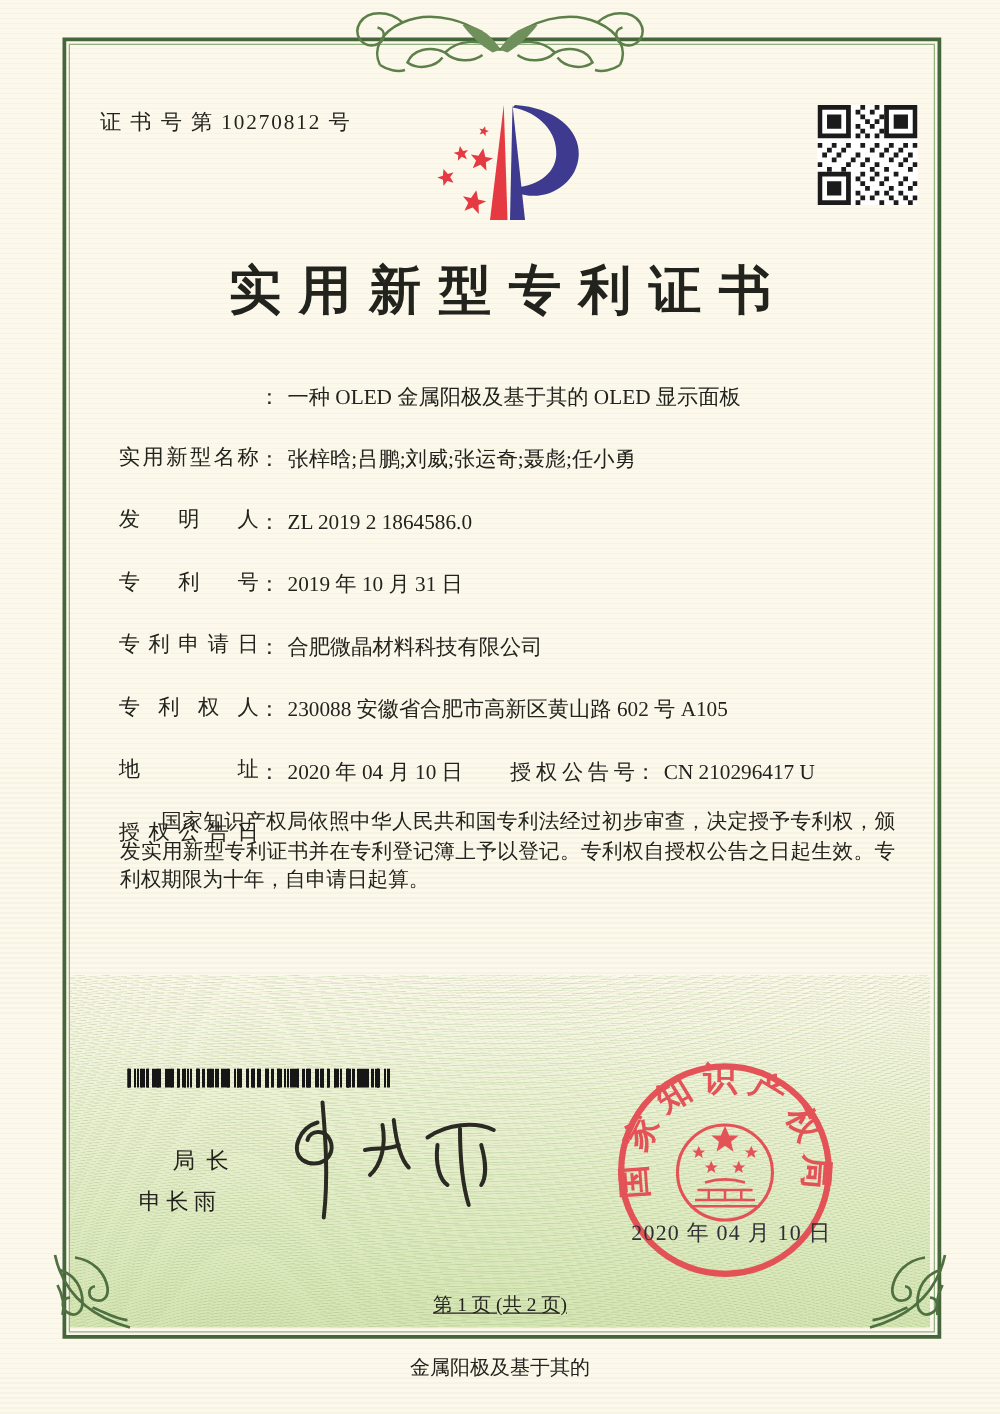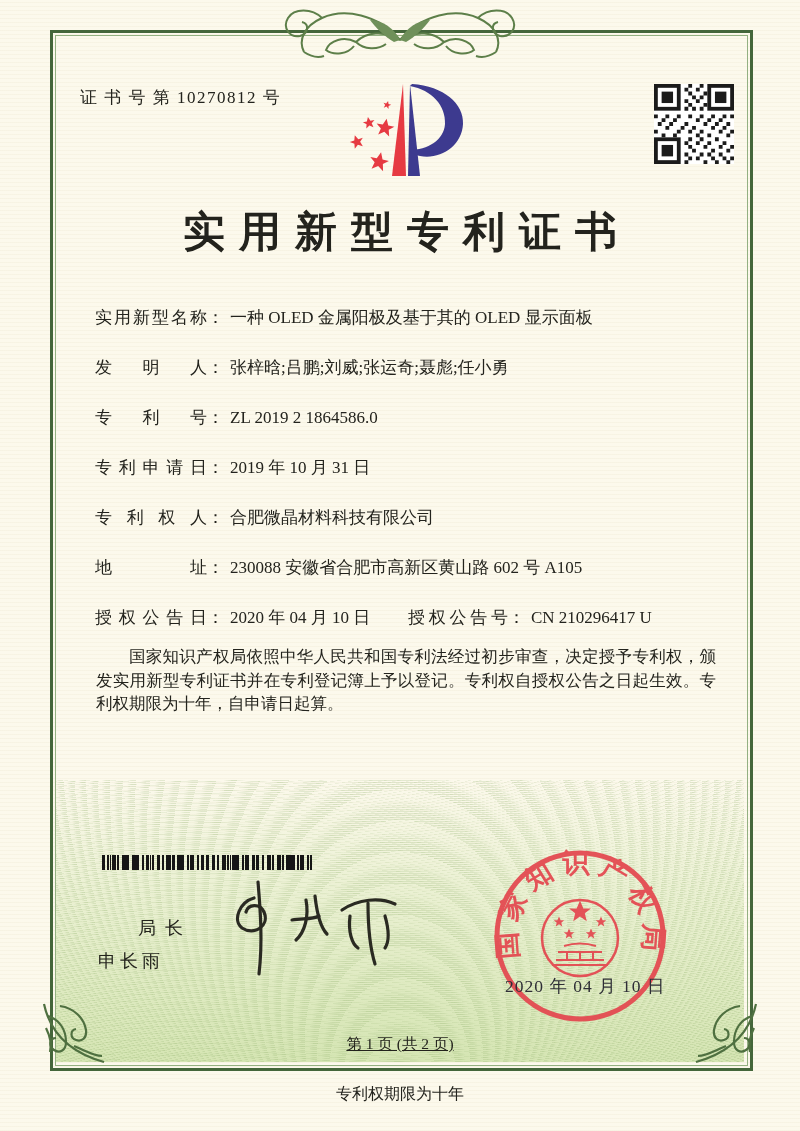--- a/index.html
+++ b/index.html
@@ -18,35 +18,35 @@
     background:
       repeating-radial-gradient(ellipse 1300px 420px at 50% 135%, rgba(132,168,96,0.20) 0 1px, rgba(0,0,0,0) 2px 6px),
       repeating-radial-gradient(ellipse 1500px 520px at 20% -40%, rgba(132,168,96,0.12) 0 1px, rgba(0,0,0,0) 2px 7px),
       linear-gradient(to bottom, rgba(224,236,198,0) 0%, rgba(221,234,191,0.55) 38%, rgba(211,228,176,0.95) 100%);
   }
   .cert-no{position:absolute;left:80px;top:86px;font-size:17px;letter-spacing:1.5px;z-index:3;}
   .title{position:absolute;left:0;top:204px;width:800px;text-align:center;font-size:42px;font-weight:700;letter-spacing:14px;text-indent:14px;z-index:3;}
   .logo{position:absolute;left:340px;top:80px;z-index:3;}
   .qr{position:absolute;left:654px;top:84px;width:80px;height:80px;background:#fff;z-index:3;}
   .row{position:absolute;left:95px;width:640px;height:26px;font-size:17px;z-index:3;white-space:nowrap;}
-  .lbl{display:inline-block;width:112px;text-align:justify;text-align-last:justify;vertical-align:top;}
+  .lbl{display:inline-block;width:112px;text-align:justify;text-align-last:justify;vertical-align:top;margin-top:48px;}
   .lbl5{display:inline-block;width:100px;text-align:justify;text-align-last:justify;vertical-align:top;}
   .val{padding-left:6px;}
   .cluster2{position:absolute;left:313px;top:0;white-space:nowrap;}
   .paras{position:absolute;left:92px;top:641px;width:628px;z-index:3;}
   .paras p{margin:4px;font-size:16.5px;line-height:23.6px;text-indent:2em;text-align:justify;}
   .barcode{
     position:absolute;left:102px;top:855px;width:210px;height:15px;z-index:3;
     background:
       repeating-linear-gradient(90deg,#161616 0 2px,rgba(0,0,0,0) 2px 5px),
       repeating-linear-gradient(90deg,#161616 0 1px,rgba(0,0,0,0) 1px 8px),
       repeating-linear-gradient(90deg,#161616 0 3px,rgba(0,0,0,0) 3px 11px);
   }
   .signer-title{position:absolute;left:101px;top:916px;font-size:18px;letter-spacing:9px;z-index:3;margin-left:37px;}
-  .signer-name{position:absolute;left:98px;top:949px;font-size:18px;letter-spacing:4px;z-index:3;}
+  .signer-name{position:absolute;left:111px;top:949px;font-size:18px;letter-spacing:4px;z-index:3;}
   .signature{position:absolute;left:222px;top:876px;z-index:3;}
   .seal{position:absolute;left:492px;top:848px;z-index:2;opacity:0.92;}
   .seal-date{position:absolute;left:505px;top:974px;font-size:17.5px;color:#2e2e36;letter-spacing:1px;z-index:4;}
   .page-num{position:absolute;left:50px;top:1034px;width:700px;text-align:center;font-size:15.5px;z-index:3;text-decoration:underline;}
   .back-note{position:absolute;left:50px;top:1084px;width:700px;text-align:center;font-size:16px;z-index:3;}
   .ornament-top{position:absolute;left:260px;top:6px;z-index:2;}
   .corner{position:absolute;z-index:2;}
   .corner.bl{left:40px;top:998px;}
   .corner.br{left:690px;top:998px;transform:scaleX(-1);}
 </style>
@@ -198,13 +198,13 @@
       <path d="M66,104 L110,104"></path>
       <path d="M75,104 L75,112 M88,104 L88,112 M101,104 L101,112"></path>
       <path d="M64,112 L112,112 M60,117 L116,117"></path>
     </g>
   </g>
 </svg>
 
 <div class="seal-date">2020 年 04 月 10 日</div>
 
 <div class="page-num">第 1 页 (共 2 页)</div>
-<div class="back-note">专利权期限为十年</div>
+<div class="back-note">金属阳极及基于其的</div>
 
 </body></html>

